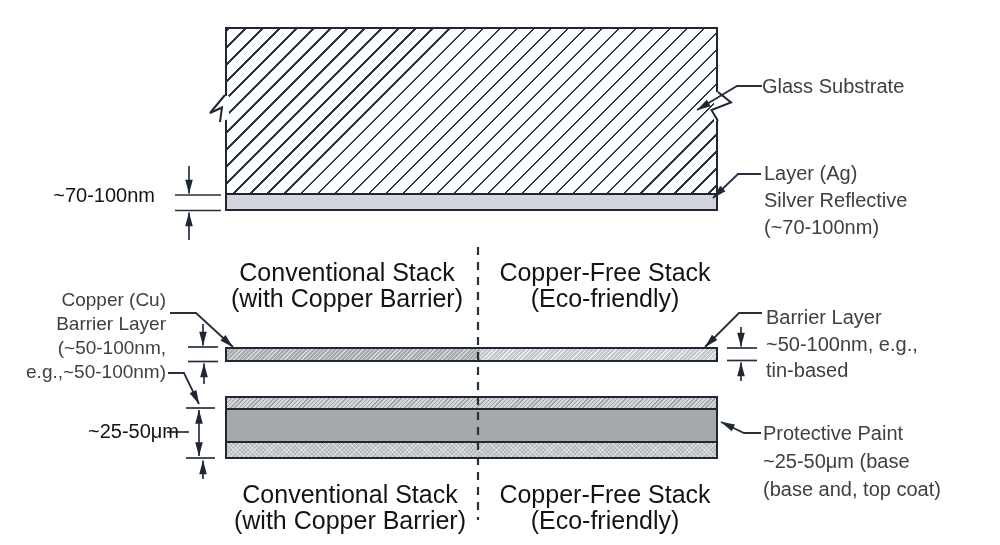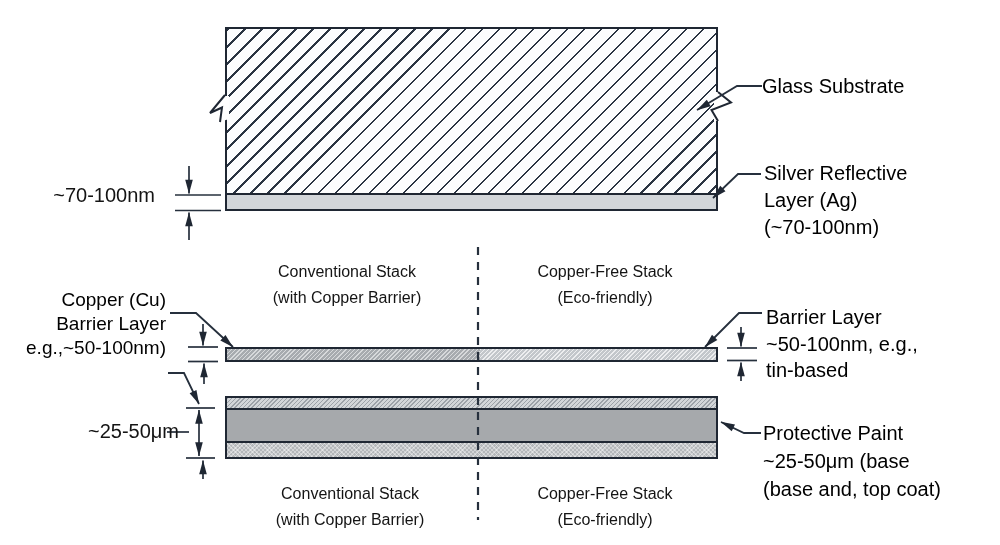--- a/index.html
+++ b/index.html
@@ -49,26 +49,26 @@
   .paint .band-bottom {
     flex:1;
     background:
       repeating-linear-gradient(45deg, rgba(255,255,255,.4) 0 1px, rgba(0,0,0,0) 1px 3px),
       repeating-linear-gradient(135deg, rgba(255,255,255,.4) 0 1px, rgba(0,0,0,0) 1px 3px),
       #b4b7ba;
   }
 
   svg.overlay { position:absolute; left:0; top:0; width:1000px; height:545px; pointer-events:none; }
 
-  .lbl { position:absolute; white-space:nowrap; font-size:20px; line-height:27px; color:#000000; }
+  .lbl { position:absolute; white-space:nowrap; font-size:20px; line-height:27px; color:#404040; }
   .lbl.ralign { text-align:right; }
 
   .dim-text { position:absolute; font-size:20px; line-height:22px; text-align:right; white-space:nowrap; }
 
-  .caption { position:absolute; width:330px; text-align:center; font-size:16px; line-height:26px;
+  .caption { position:absolute; width:330px; text-align:center; font-size:25px; line-height:26px;
              color:#141414; white-space:nowrap; }
 </style>
 </head>
 <body>
 
 <div class="stage">
 
   <div class="layer glass"></div>
   <div class="layer silver"></div>
 
@@ -138,30 +138,31 @@
     <polyline points="170,313 196,313 233,347" fill="none" stroke="#26303d" stroke-width="1.8" marker-end="url(#ah)"></polyline>
     <polyline points="168,373 184,373 199,404" fill="none" stroke="#26303d" stroke-width="1.8" marker-end="url(#ah)"></polyline>
   </svg>
 
   <div class="dim-text" style="left:0; top:184px; width:155px;">~70-100nm</div>
   <div class="dim-text" style="left:16px; top:420px; width:163px;">~25-50μm</div>
 
   <div class="lbl ralign" style="left:0; top:288px; width:166px; font-size:19px; line-height:24px;">
     <div>Copper (Cu)</div>
     <div>Barrier Layer</div>
+    <div>(~50-100nm,</div>
     <div>e.g.,~50-100nm)</div>
   </div>
 
   <div class="lbl" style="left:762px; top:73px;">
     <div>Glass Substrate</div>
   </div>
 
   <div class="lbl" style="left:764px; top:160px;">
+    <div>Layer (Ag)</div>
     <div>Silver Reflective</div>
-    <div>Layer (Ag)</div>
     <div>(~70-100nm)</div>
   </div>
 
   <div class="lbl" style="left:766px; top:304px; line-height:26.5px;">
     <div>Barrier Layer</div>
     <div>~50-100nm, e.g.,</div>
     <div>tin-based</div>
   </div>
 
   <div class="lbl" style="left:763px; top:419px; line-height:28px;">

